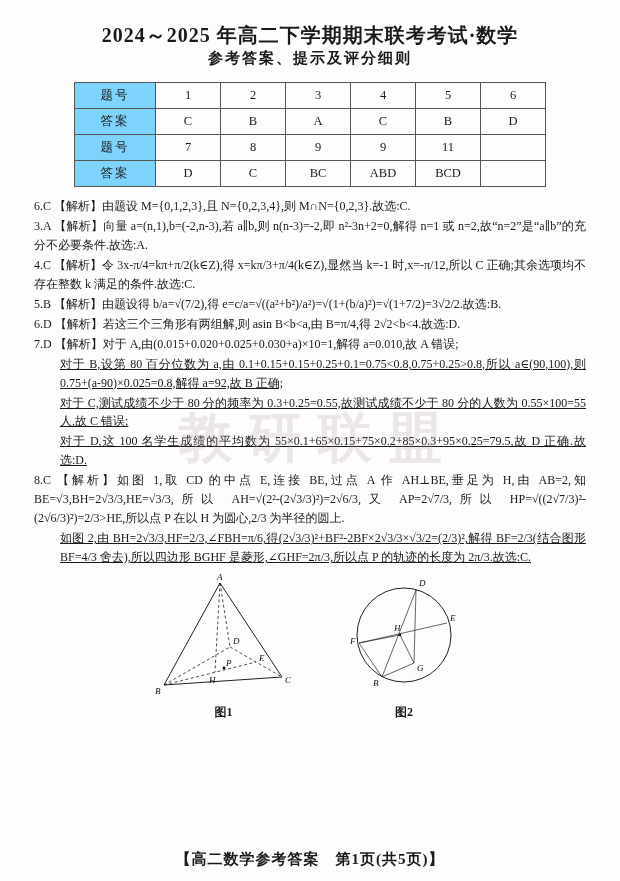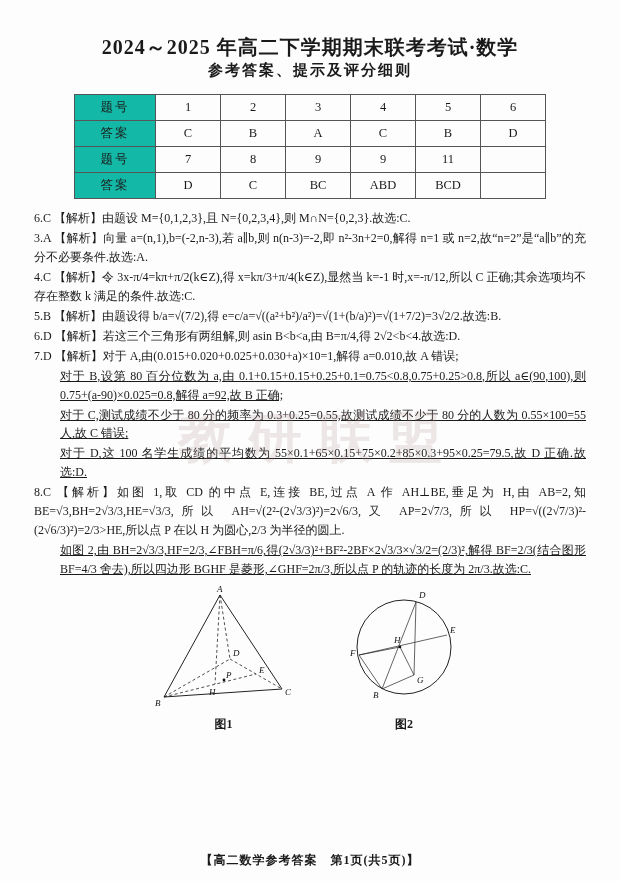--- a/index.html
+++ b/index.html
@@ -7,48 +7,48 @@
     position:relative;
     width:620px;height:881px;
     margin:0 auto;
     background:#fdfdfd;
     font-family:"Liberation Serif","DejaVu Serif",serif;
     color:#1a1a1a;
     box-sizing:border-box;
     padding:18px 34px 10px;
     overflow:hidden;
   }
-  .title{text-align:center;font-size:20px;font-weight:bold;letter-spacing:1px;margin-top:16px;}
+  .title{text-align:center;font-size:20px;font-weight:bold;letter-spacing:1px;margin-top:4px;}
   .subtitle{text-align:center;font-size:15px;font-weight:bold;letter-spacing:2px;}
 
   table.answers{border-collapse:collapse;margin:14px auto 10px;}
   .answers td{
     border:1px solid #555;
     width:64px;height:25px;
     text-align:center;vertical-align:middle;
     font-size:12.5px;padding:0;
   }
-  .answers td.hd{width:80px;background:#14b8a6;letter-spacing:2px;}
+  .answers td.hd{width:80px;background:#7dd3fc;letter-spacing:2px;}
 
   .solutions{font-size:12px;line-height:1.58;text-align:justify;}
   .solutions p{margin:0 0 1px;}
   .solutions p.sub{margin-left:26px;text-decoration:underline;}
 
   .figures{display:flex;justify-content:center;align-items:flex-end;gap:48px;margin-top:4px;}
   .figure{text-align:center;}
   .figcap{font-size:12px;font-weight:bold;margin-top:1px;text-align:center;}
   .fig .solid{fill:none;stroke:#222;stroke-width:1;}
   .fig .thin{fill:none;stroke:#222;stroke-width:.7;}
   .fig .dash{fill:none;stroke:#222;stroke-width:.8;stroke-dasharray:3 2.5;}
   .fig text{font-family:"Liberation Serif",serif;font-size:9px;fill:#111;font-style:italic;}
   .fig .pt{fill:#111;stroke:none;}
 
   .footer{
     position:absolute;bottom:12px;left:0;width:100%;
-    text-align:center;font-size:12px;font-weight:bold;letter-spacing:1px;
+    text-align:center;font-size:15px;font-weight:bold;letter-spacing:1px;
   }
   .watermark{
     position:absolute;top:402px;left:50%;
     transform:translateX(-50%);
     font-size:54px;font-weight:bold;
     color:rgba(172,142,142,.20);
     letter-spacing:16px;white-space:nowrap;
     pointer-events:none;
     margin-left:8px;
   }

